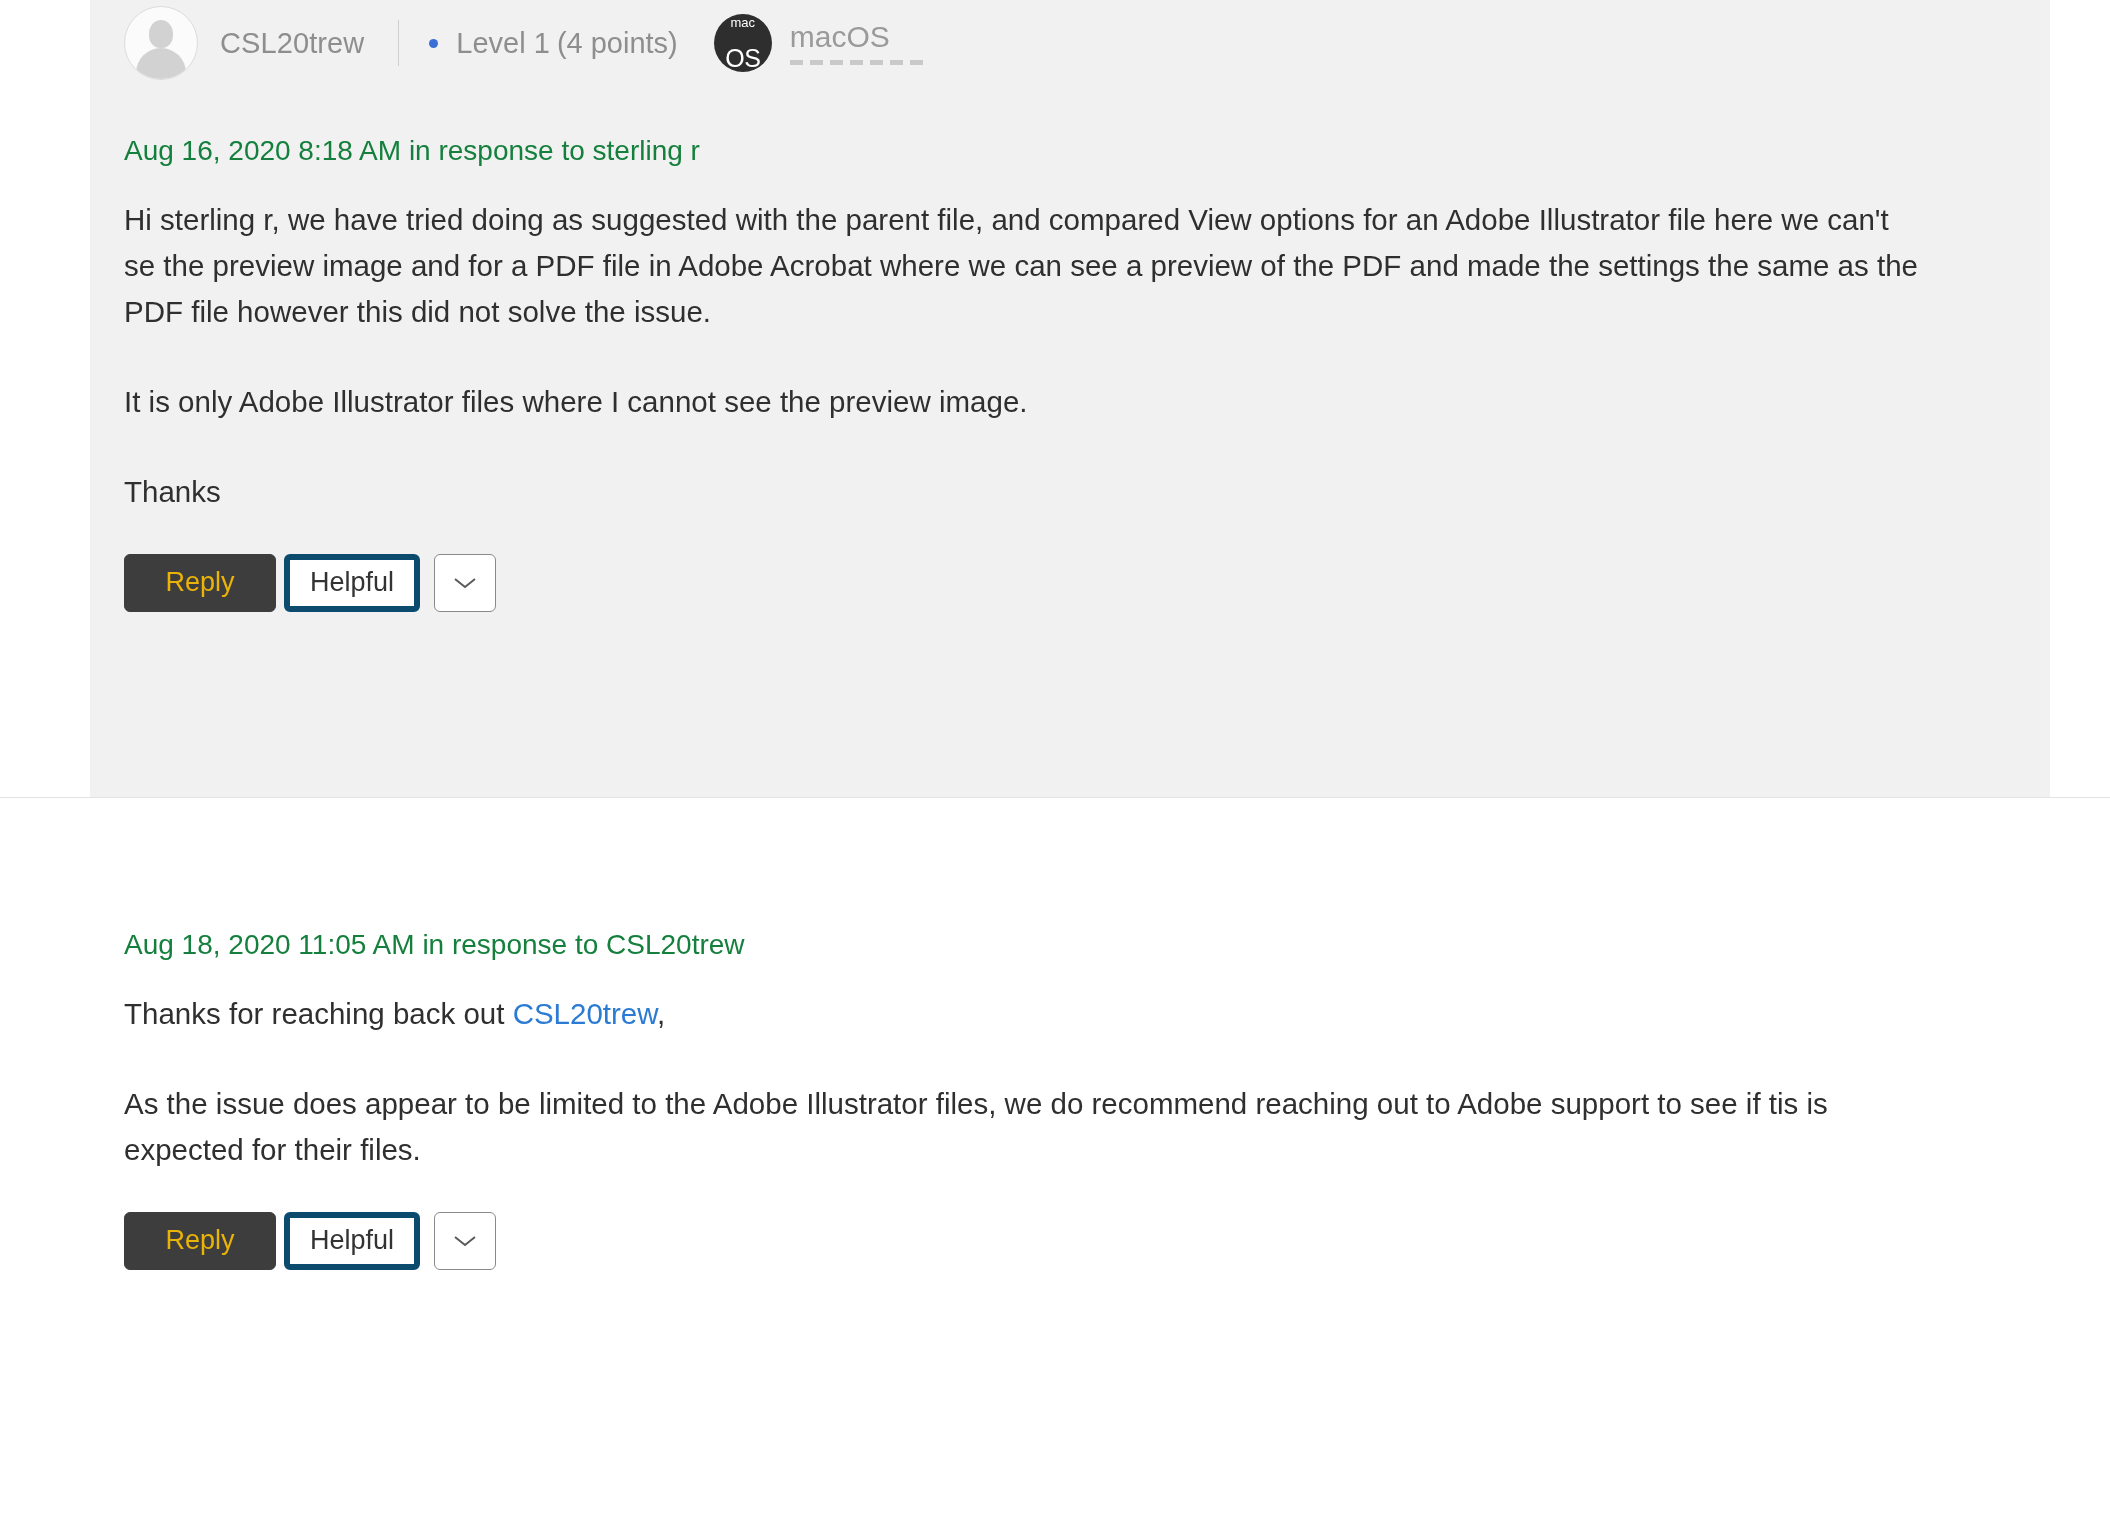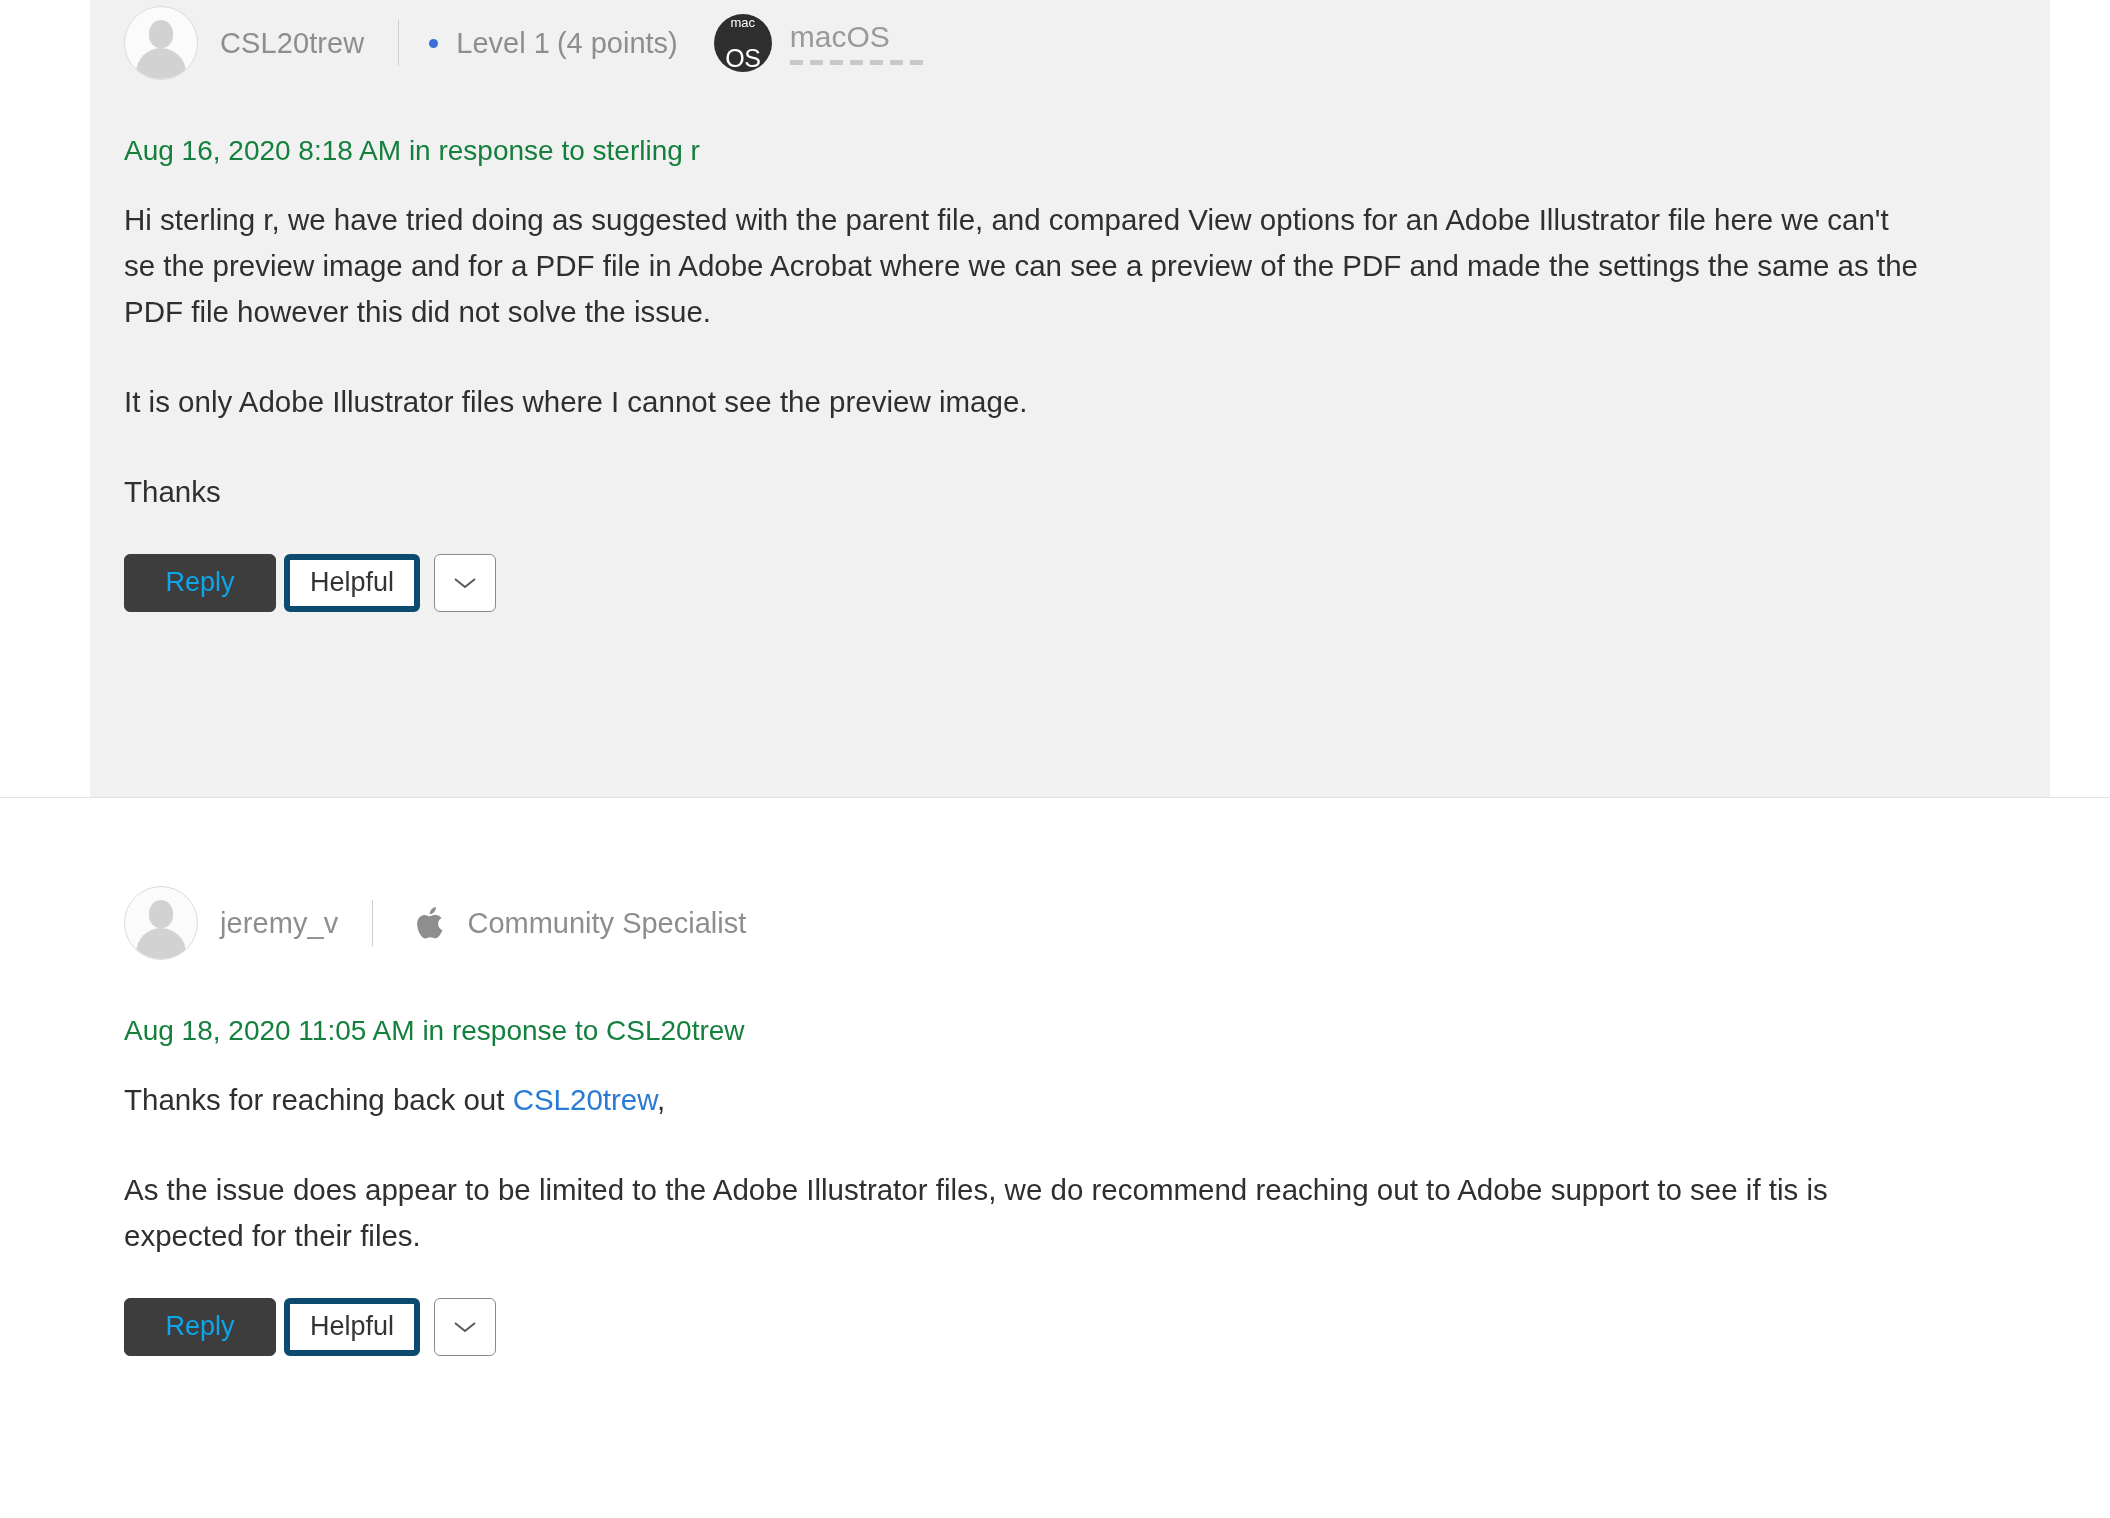--- a/index.html
+++ b/index.html
@@ -208,21 +208,21 @@
     border-radius: 6px;
     box-sizing: border-box;
     display: flex;
     align-items: center;
     justify-content: center;
     cursor: pointer;
     user-select: none;
   }
   .btn-primary {
     background: #3d3d3d;
-    color: #0ea5e9;
+    color: #eab308;
     border: 1px solid #3d3d3d;
     width: 152px;
   }
   .btn-secondary {
     background: #ffffff;
     color: #333333;
     border: 6px solid #0c4a6e;
     width: 136px;
     margin-left: 8px;
   }
@@ -290,35 +290,20 @@
         </svg>
       </div>
     </div>
   </div>
 
   <div class="divider-line" style="top:797px"></div>
 
   <div class="post plain" id="post-2">
     <div class="post-inner">
 
-      <div class="author-row">
-        <div class="avatar">
-          <div class="head"></div>
-          <div class="body"></div>
-        </div>
-        <div class="author-name">jeremy_v</div>
-        <div class="vdivider"></div>
-        <div class="apple-logo">
-          <svg viewBox="0 0 30 36" width="30" height="36">
-            <path d="M21.1 19.0c0-4.0 3.2-5.9 3.4-6.0-1.8-2.7-4.7-3.0-5.7-3.1-2.4-0.25-4.7 1.45-5.95 1.45-1.2 0-3.1-1.4-5.1-1.4-2.6 0.05-5.0 1.55-6.35 3.9-2.7 4.75-0.7 11.8 1.95 15.65 1.3 1.9 2.85 4.0 4.9 3.9 1.95-0.08 2.7-1.27 5.1-1.27 2.4 0 3.05 1.27 5.1 1.23 2.1-0.04 3.45-1.9 4.75-3.8 1.5-2.2 2.1-4.3 2.15-4.4-0.05-0.02-4.1-1.6-4.15-6.2z" fill="#8e8e8e"></path>
-            <path d="M17.3 7.0c1.05-1.3 1.8-3.1 1.6-4.9-1.55 0.06-3.4 1.05-4.5 2.35-1.0 1.15-1.85 3.0-1.6 4.75 1.7 0.13 3.45-0.9 4.5-2.2z" fill="#8e8e8e"></path>
-          </svg>
-        </div>
-        <div class="role-text">Community Specialist</div>
-      </div>
 
       <div class="timestamp">Aug 18, 2020 11:05 AM in response to CSL20trew</div>
 
       <div class="body-text">
         <p><span>Thanks for reaching back out </span><a href="#">CSL20trew</a><span>,</span></p>
         <p>As the issue does appear to be limited to the Adobe Illustrator files, we do recommend reaching out to Adobe support to see if tis is expected for their files.</p>
       </div>
 
       <div class="actions">
         <div class="btn btn-primary">Reply</div>

